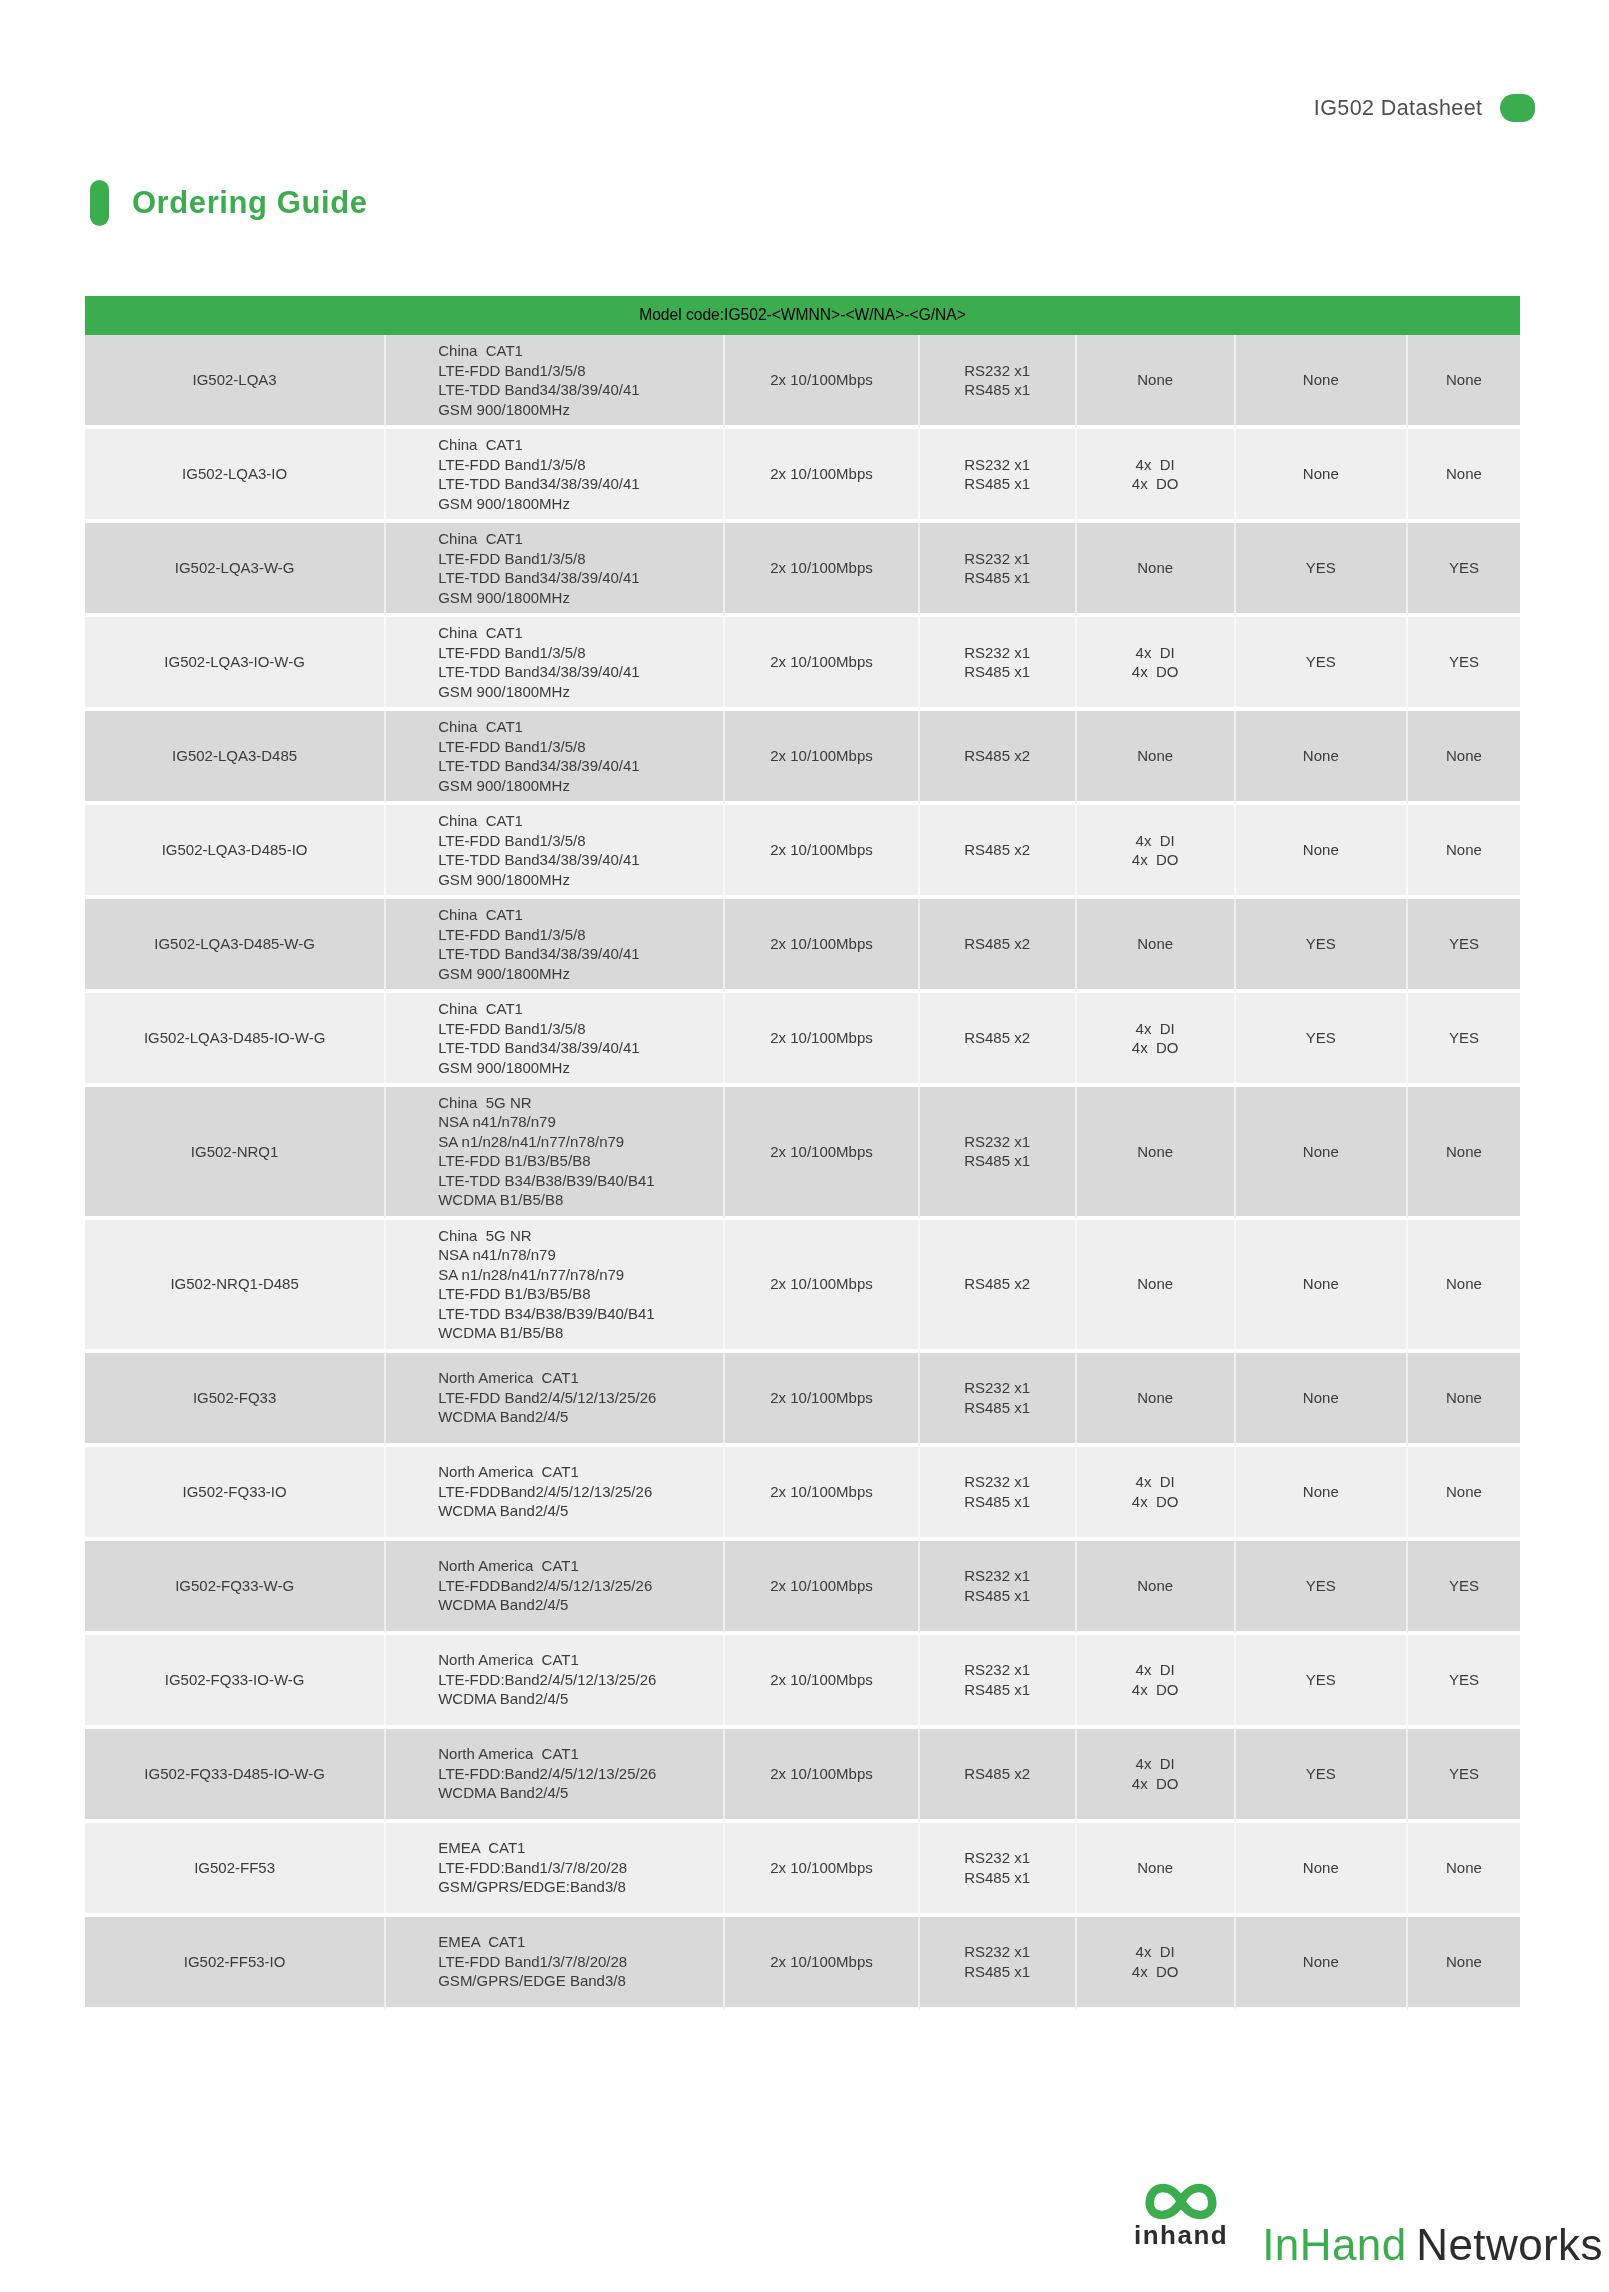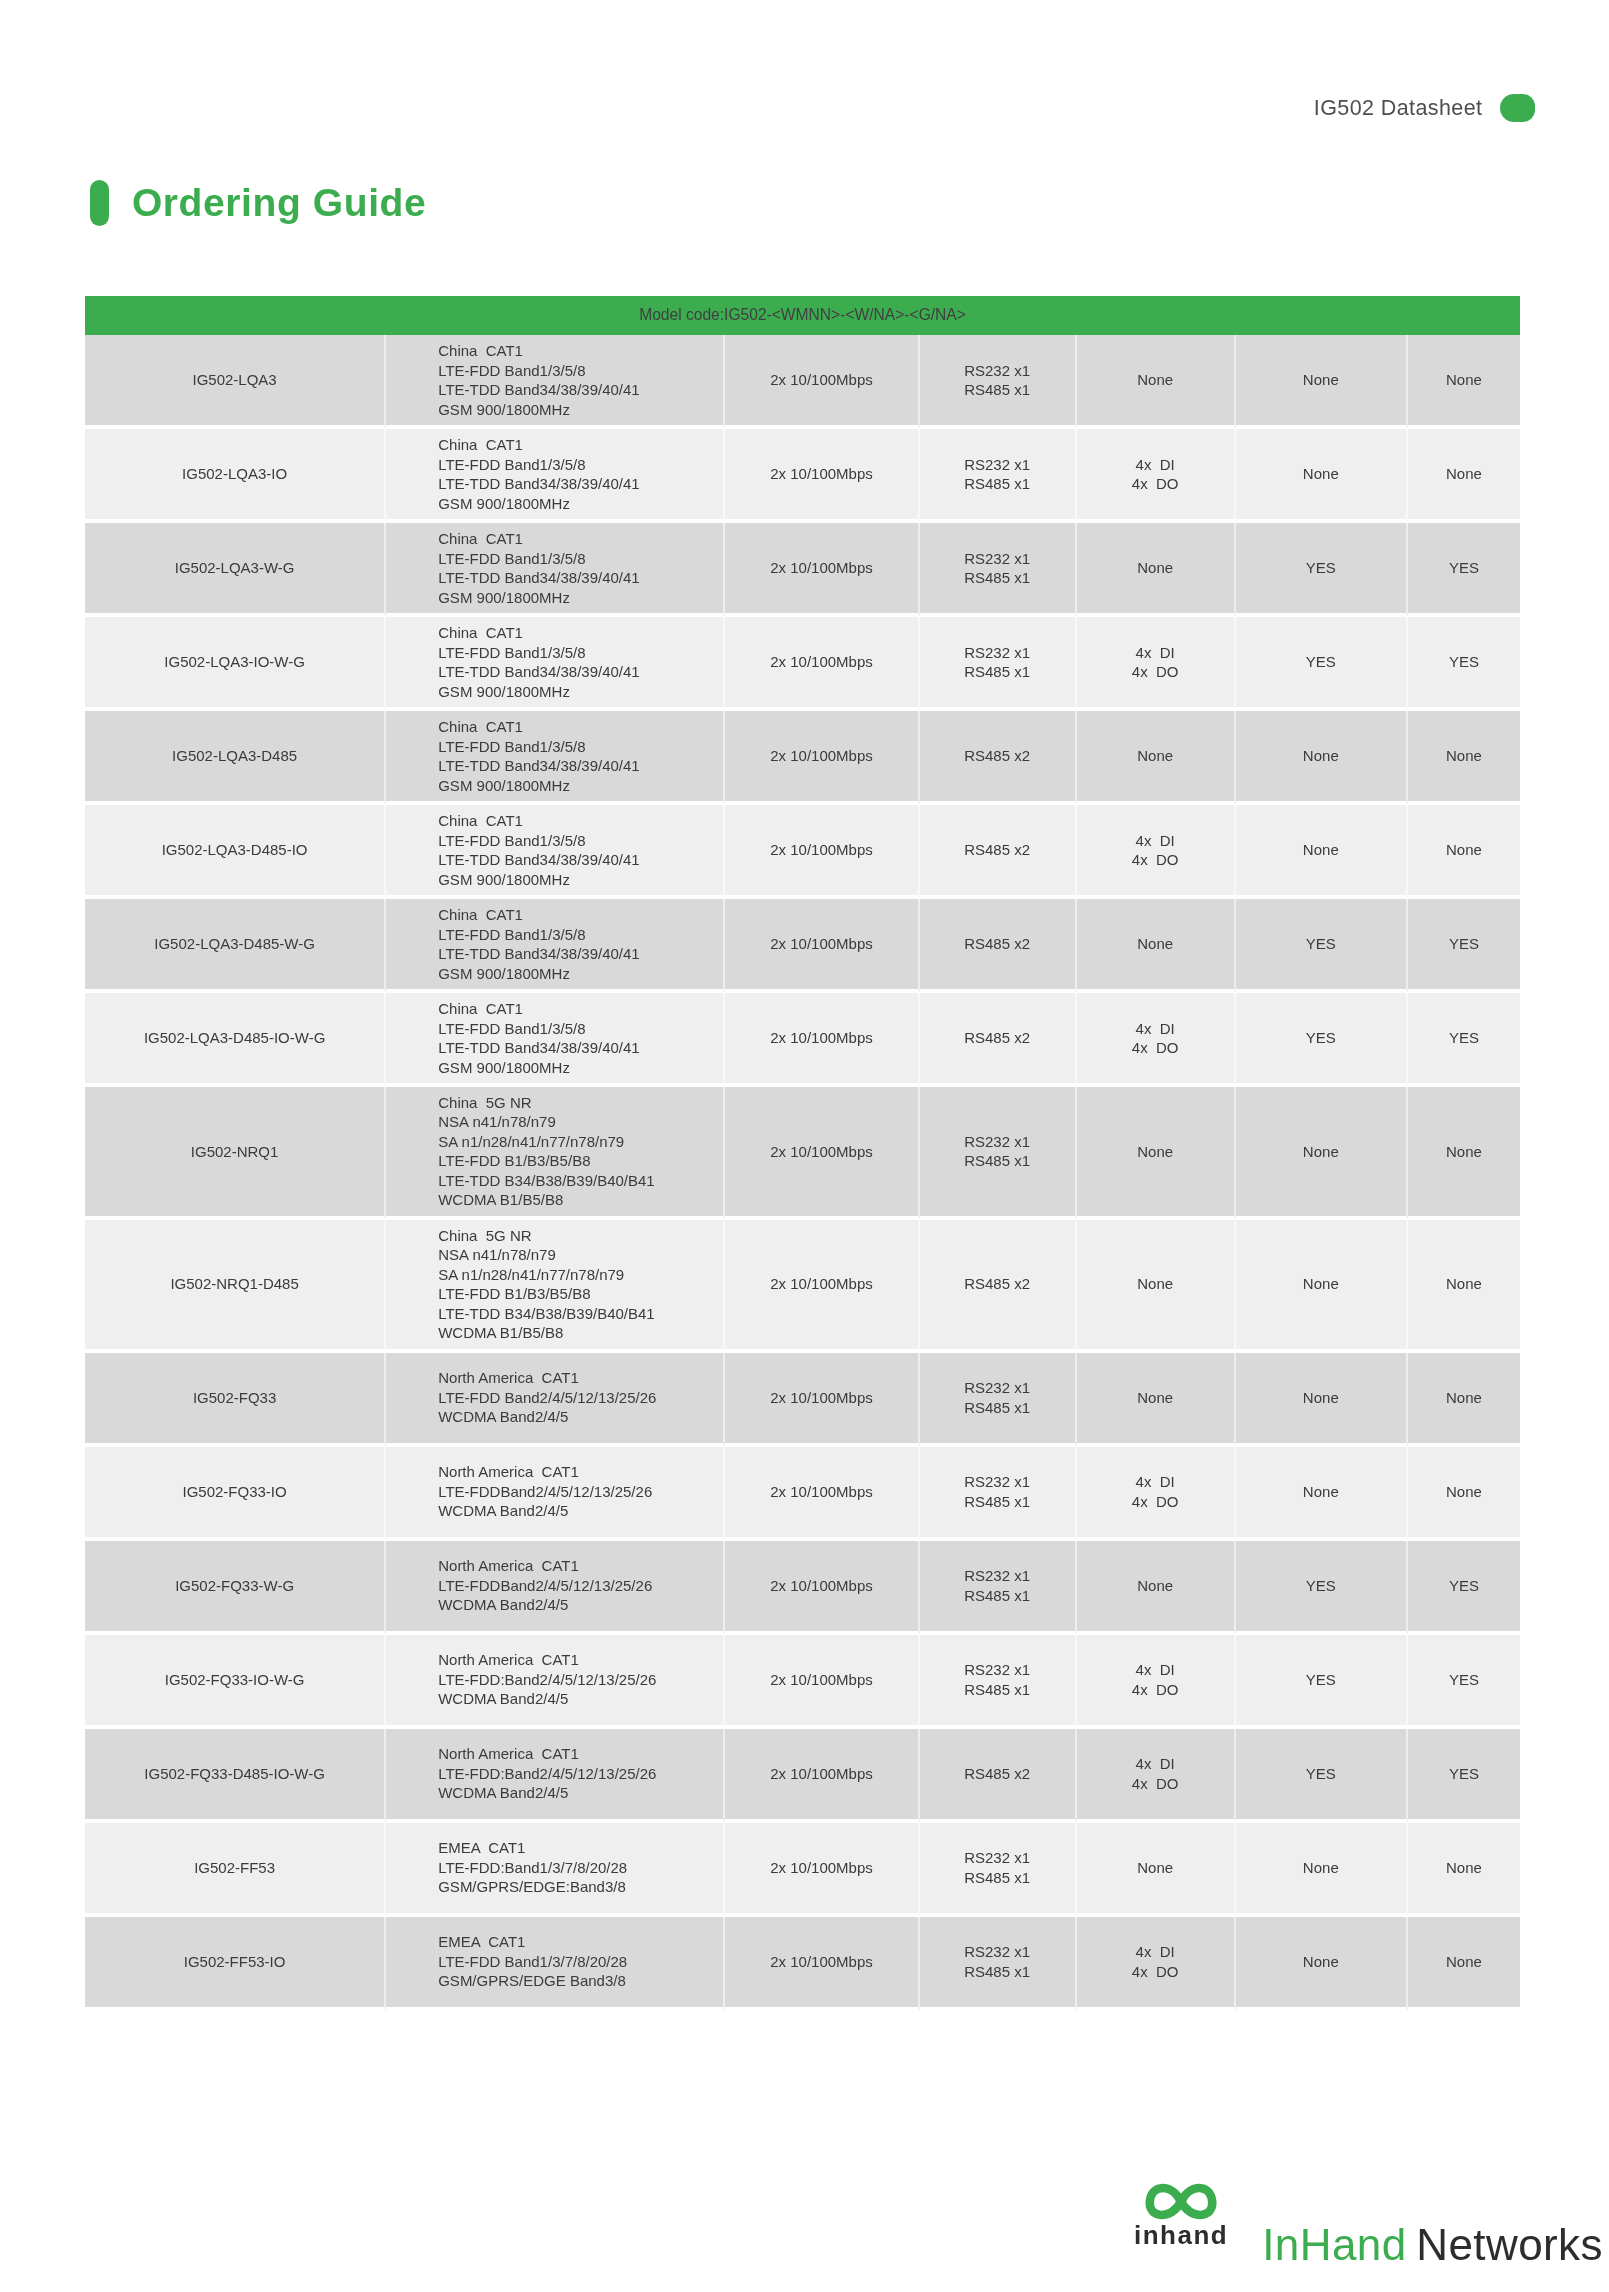--- a/index.html
+++ b/index.html
@@ -15,28 +15,28 @@
     position:relative;width:1609px;height:2293px;background:#ffffff;
     font-family:"Liberation Sans",sans-serif;overflow:hidden;margin:12px auto;
   }
   
   .doc-header{position:absolute;top:82px;right:74px;display:flex;align-items:center;gap:17.6px;}
   .doc-title{font-size:21.5px;color:#4e4e4e;letter-spacing:0.4px;}
   .doc-badge{width:35px;height:28px;border-radius:14.6px 12.7px 12.7px 14.6px;background:var(--green);}
   
   .section-title{position:absolute;top:166px;left:90px;display:flex;align-items:center;gap:23.4px;height:49px;}
   .title-pill{width:18.5px;height:46px;border-radius:9.8px;background:var(--green);}
-  .section-title h1{margin:0;font-size:39px;font-weight:bold;color:var(--green);letter-spacing:0.6px;}
+  .section-title h1{margin:0;font-size:31px;font-weight:bold;color:var(--green);letter-spacing:0.6px;}
   
   .ord-table{
     position:absolute;top:284px;left:85px;width:1435px;
     border-collapse:separate;border-spacing:0;table-layout:fixed;
   }
   .ord-table th{
-    background:var(--green);color:#404040;font-weight:normal;font-size:15.6px;
+    background:var(--green);color:#000000;font-weight:normal;font-size:15.6px;
     white-space:pre-wrap;text-align:center;vertical-align:middle;line-height:20.5px;padding:0 3.9px;
   }
   .code-row th{height:39px;border-bottom:none;}
   .head-row th{height:81px;border-bottom:4.9px solid #ffffff;}
   .ord-table td{
     font-size:15px;color:var(--body-text);white-space:pre-wrap;text-align:center;
     vertical-align:middle;height:94px;border-bottom:4.9px solid #ffffff;
     line-height:19.5px;padding:5.9px 2px;
   }
   .ord-table td.c-cellular{text-align:left;padding-left:52px;}

